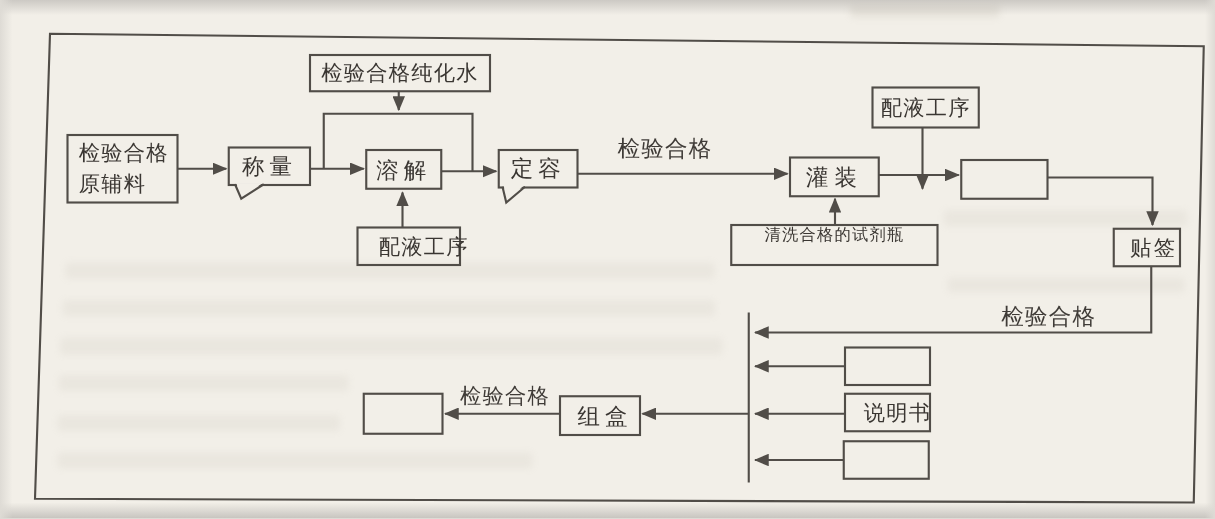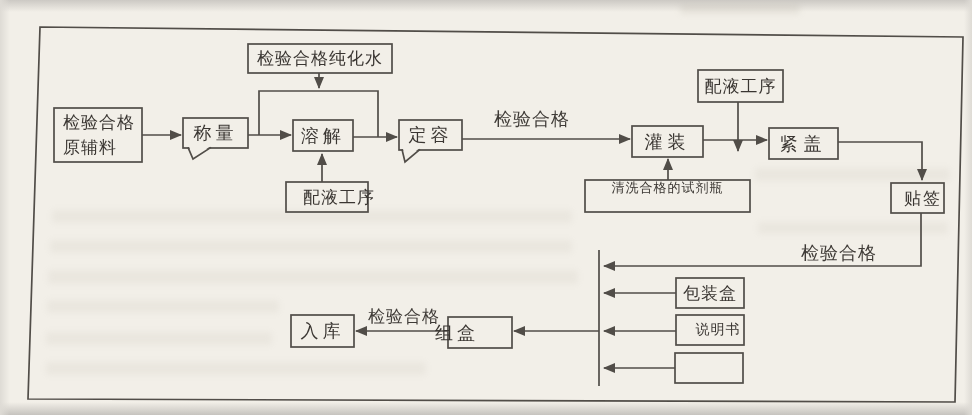--- a/index.html
+++ b/index.html
@@ -106,24 +106,21 @@
     <span>原辅料</span>
   </div>
   <div class="nlabel" style="left:183px;top:118px;width:65px;height:30px;font-size:18px;letter-spacing:4px">称量</div>
   <div class="nlabel" style="left:248px;top:44px;width:144px;height:29px;font-size:17px;letter-spacing:1px">检验合格纯化水</div>
   <div class="nlabel" style="left:293px;top:120px;width:60px;height:31px;font-size:18px;letter-spacing:4px">溶解</div>
   <div class="nlabel" style="left:286px;top:182px;width:106px;height:30px;font-size:17px;letter-spacing:1px">配液工序</div>
   <div class="nlabel" style="left:399px;top:120px;width:63px;height:30px;font-size:18px;letter-spacing:4px">定容</div>
   <div class="nlabel" style="left:632px;top:126px;width:71px;height:31px;font-size:18px;letter-spacing:5px">灌装</div>
   <div class="nlabel" style="left:698px;top:70px;width:85px;height:32px;font-size:17px;letter-spacing:1px">配液工序</div>
   <div class="nlabel" style="left:585px;top:180px;width:165px;height:16px;font-size:13px;letter-spacing:1px">清洗合格的试剂瓶</div>
-  <div class="nlabel" style="left:769px;top:128px;width:69px;height:31px;font-size:18px;letter-spacing:6px">紧盖</div>
   <div class="nlabel" style="left:891px;top:183px;width:64px;height:30px;font-size:17px;letter-spacing:2px">贴签</div>
-  <div class="nlabel" style="left:676px;top:278px;width:68px;height:30px;font-size:17px;letter-spacing:1px">包装盒</div>
-  <div class="nlabel" style="left:676px;top:315px;width:84px;height:30px;font-size:14px;letter-spacing:1px">说明书</div>
-  <div class="nlabel" style="left:433px;top:317px;width:48px;height:31px;font-size:18px;letter-spacing:4px">组盒</div>
-  <div class="nlabel" style="left:291px;top:315px;width:63px;height:32px;font-size:18px;letter-spacing:4px">入库</div>
+  <div class="nlabel" style="left:676px;top:315px;width:84px;height:30px;font-size:17px;letter-spacing:1px">说明书</div>
+  <div class="nlabel" style="left:460px;top:317px;width:48px;height:31px;font-size:18px;letter-spacing:4px">组盒</div>
 
   <div class="elabel" style="left:487px;top:107px;width:90px;font-size:18px;letter-spacing:1px">检验合格</div>
   <div class="elabel" style="left:795px;top:241px;width:88px;font-size:18px;letter-spacing:1px">检验合格</div>
   <div class="elabel" style="left:362px;top:305px;width:84px;font-size:17px;letter-spacing:1px">检验合格</div>
 
 </div>
 
 </body></html>

